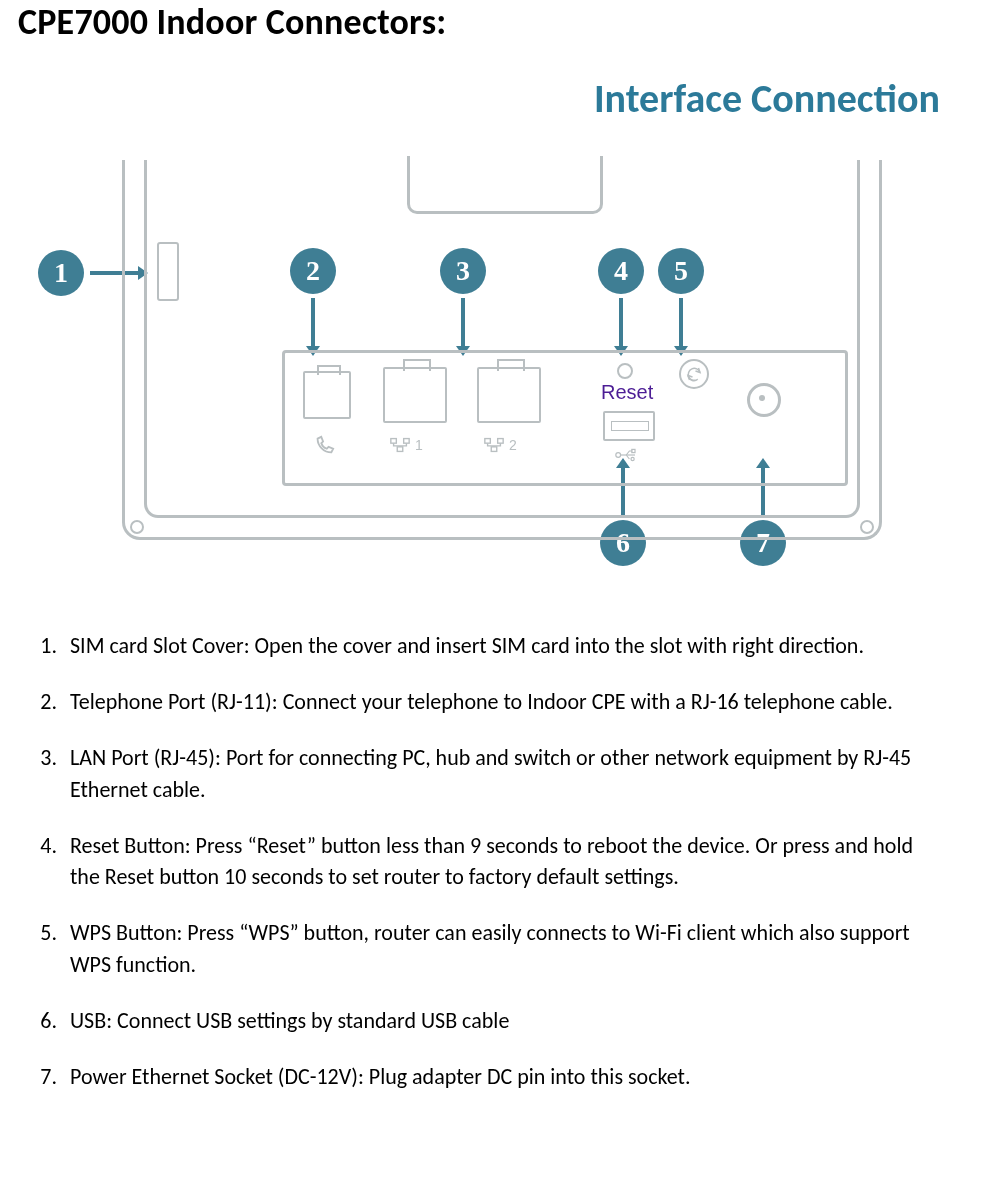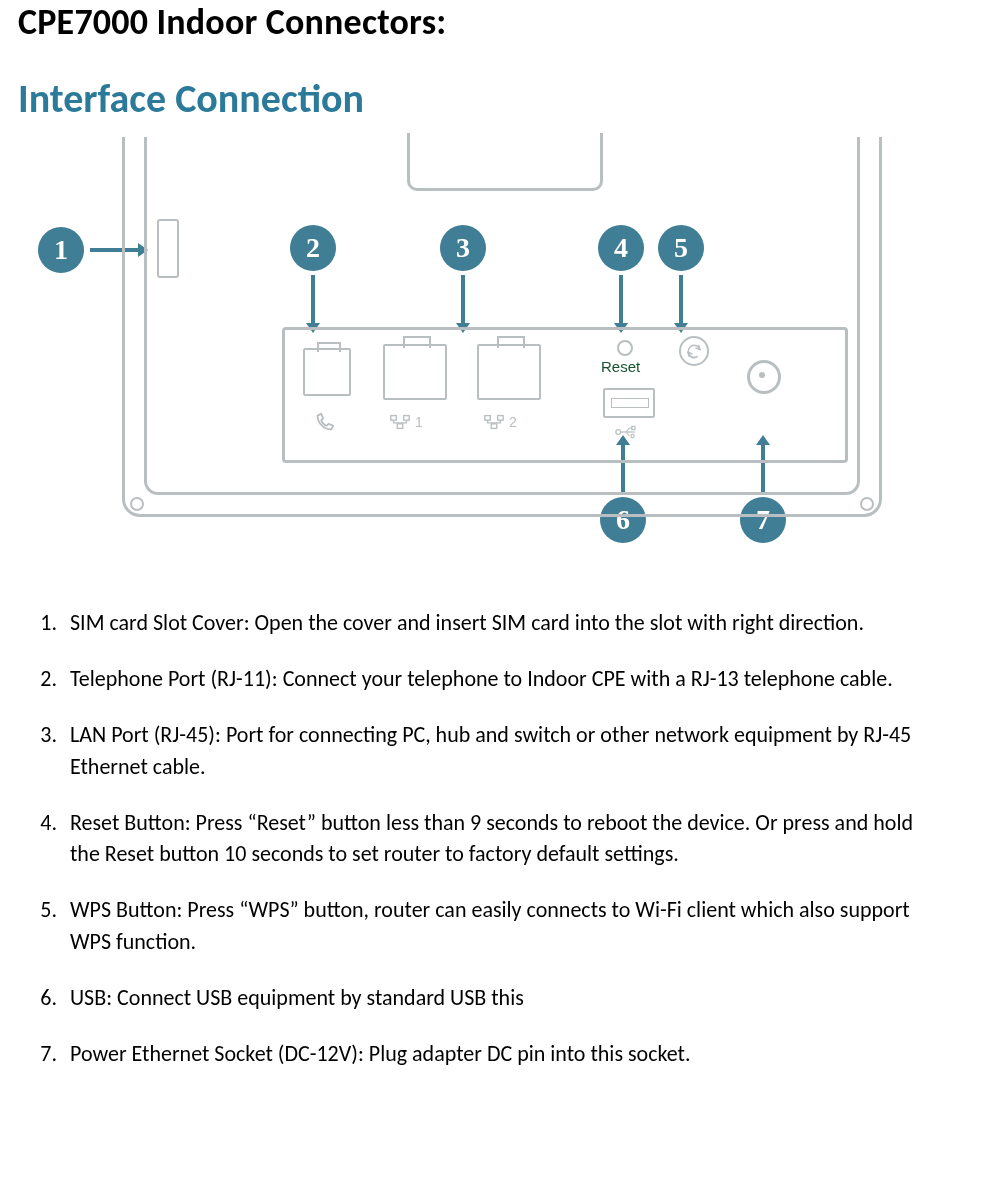--- a/index.html
+++ b/index.html
@@ -1,18 +1,18 @@
 <!DOCTYPE html>
 <html><head>
 <meta charset="utf-8">
 <style>
   html,body{margin:0;padding:0;background:#fff;color:#000;font-family:Calibri,Arial,sans-serif;}
   .page{width:958px;min-height:1197px;padding:0 18px 40px 18px;box-sizing:border-box;}
   h1{font-size:36px;font-weight:700;margin:0 0 30px 0;letter-spacing:0.2px;}
-  .subtitle{text-align:left;font-size:40px;font-weight:700;color:#2c7a99;margin:10px 0 14px 0;}
+  .subtitle{text-align:right;font-size:40px;font-weight:700;color:#2c7a99;margin:10px 0 37px 0;}
   
   .diagram{position:relative;width:854px;height:410px;margin:0 auto 60px auto;}
   
   .badge{position:absolute;width:46px;height:46px;border-radius:50%;background:#3f7e94;color:#fff;font-size:28px;font-weight:700;font-family:Georgia,serif;display:flex;align-items:center;justify-content:center;}
   .arrow{position:absolute;background:#3f7e94;}
   .arrow.v{width:4px;}
   .arrow.h{height:4px;}
   .arrow .head-down{position:absolute;bottom:-8px;left:-5px;width:0;height:0;border-left:7px solid transparent;border-right:7px solid transparent;border-top:10px solid #3f7e94;}
   .arrow .head-up{position:absolute;top:-8px;left:-5px;width:0;height:0;border-left:7px solid transparent;border-right:7px solid transparent;border-bottom:10px solid #3f7e94;}
   .arrow .head-right{position:absolute;right:-8px;top:-5px;width:0;height:0;border-top:7px solid transparent;border-bottom:7px solid transparent;border-left:10px solid #3f7e94;}
@@ -24,21 +24,21 @@
   .dev-handle{position:absolute;left:285px;top:-4px;width:190px;height:55px;border:3px solid #b9bfc1;border-top:none;border-radius:0 0 10px 10px;}
   .sim-cover{position:absolute;left:35px;top:82px;width:18px;height:55px;border:2px solid #b9bfc1;border-radius:3px;}
   
   .panel{position:absolute;left:160px;top:190px;width:560px;height:130px;border:3px solid #b9bfc1;border-radius:4px;}
   .port{position:absolute;border:2px solid #b9bfc1;}
   .rj11{width:44px;height:44px;border-radius:2px;}
   .rj11::before{content:"";position:absolute;left:12px;top:-8px;width:20px;height:8px;border:2px solid #b9bfc1;border-bottom:none;}
   .rj45{width:60px;height:52px;border-radius:2px;}
   .rj45::before{content:"";position:absolute;left:18px;top:-10px;width:24px;height:10px;border:2px solid #b9bfc1;border-bottom:none;}
   .reset-hole{width:12px;height:12px;border:2px solid #b9bfc1;border-radius:50%;}
-  .reset-label{position:absolute;font-size:15px;color:#14532d;font-family:Arial,sans-serif;}
+  .reset-label{position:absolute;font-size:20px;color:#4c1d95;font-family:Arial,sans-serif;}
   .wps-btn{width:26px;height:26px;border:2px solid #b9bfc1;border-radius:50%;display:flex;align-items:center;justify-content:center;}
   .wps-btn svg{stroke:#b9bfc1;}
   .usb{width:48px;height:26px;border-radius:2px;}
   .usb::after{content:"";position:absolute;left:6px;top:8px;width:36px;height:8px;border:1px solid #b9bfc1;}
   .dc{width:28px;height:28px;border:3px solid #b9bfc1;border-radius:50%;}
   .dc::after{content:"";position:absolute;left:9px;top:9px;width:6px;height:6px;background:#b9bfc1;border-radius:50%;}
   .port-label{position:absolute;color:#b9bfc1;font-size:14px;font-family:Arial,sans-serif;}
   .port-label svg{stroke:#b9bfc1;fill:none;}
   
   ol.connectors{font-size:22px;line-height:1.45;padding-left:44px;margin:0;}
@@ -148,20 +148,20 @@
             </svg>
         </div>
 
         <div class="port dc" style="left:462px;top:30px;"></div>
       </div>
     </div>
   </div>
 
   <ol class="connectors">
     <li>SIM card Slot Cover: Open the cover and insert SIM card into the slot with right direction.</li>
-    <li>Telephone Port (RJ-11): Connect your telephone to Indoor CPE with a RJ-13 telephone cable.</li>
+    <li>Telephone Port (RJ-11): Connect your telephone to Indoor CPE with a RJ-16 telephone cable.</li>
     <li>LAN Port (RJ-45): Port for connecting PC, hub and switch or other network equipment by RJ-45 Ethernet cable.</li>
     <li>Reset Button: Press “Reset” button less than 9 seconds to reboot the device. Or press and hold the Reset button 10 seconds to set router to factory default settings.</li>
     <li>WPS Button: Press “WPS” button, router can easily connects to Wi-Fi client which also support WPS function.</li>
-    <li>USB: Connect USB equipment by standard USB this</li>
+    <li>USB: Connect USB settings by standard USB cable</li>
     <li>Power Ethernet Socket (DC-12V): Plug adapter DC pin into this socket.</li>
   </ol>
 </div>
 
 </body></html>

